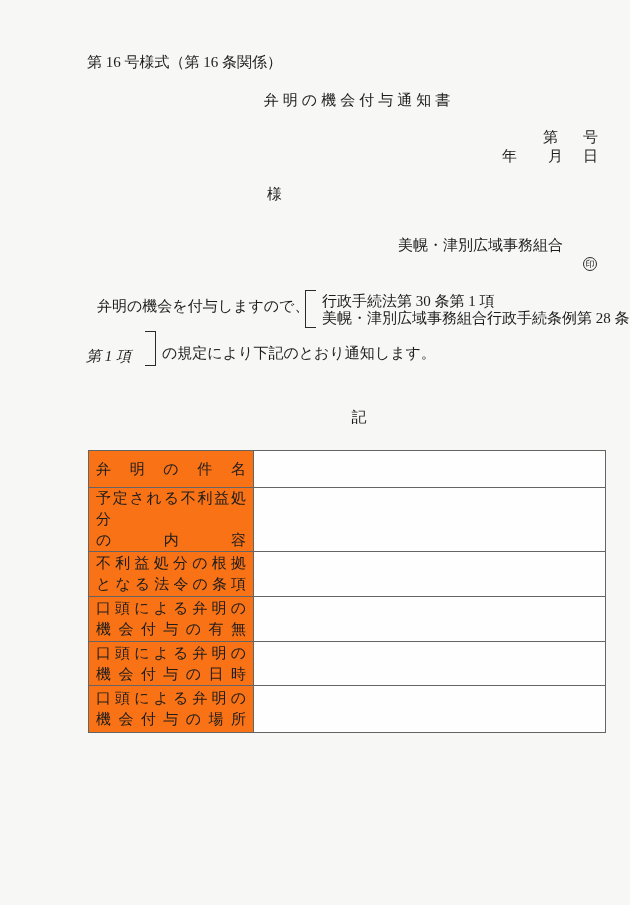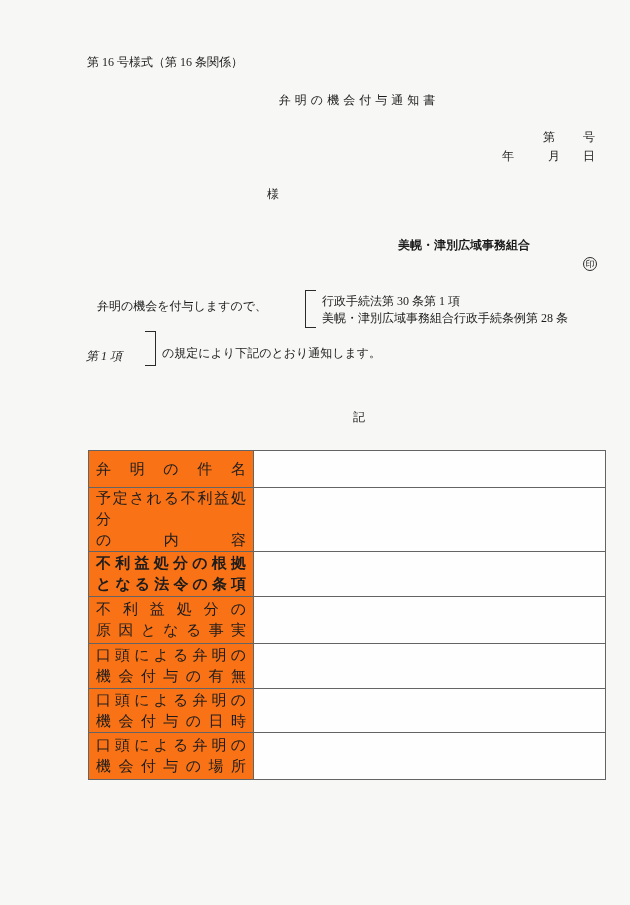--- a/index.html
+++ b/index.html
@@ -5,21 +5,21 @@
 <style>
   html,body{margin:0;padding:0;}
   body{
     width:630px;height:905px;
     background:#f7f7f5;
     font-family:"Liberation Serif","DejaVu Serif",serif;
     color:#1c1c1c;
     position:relative;
     overflow:hidden;
   }
-  .abs{position:absolute;font-size:12px;line-height:17px;white-space:nowrap;}
+  .abs{position:absolute;font-size:15px;line-height:17px;white-space:nowrap;}
   .centered{left:100px;width:518px;text-align:center;}
   .title{letter-spacing:4px;}
   
   .seal{
     position:absolute;left:583px;top:257px;width:14px;height:14px;
     border:1px solid #2a2a2a;border-radius:50%;
     display:flex;align-items:center;justify-content:center;
     box-sizing:border-box;
   }
   .seal-inner{font-size:9px;line-height:1;}
@@ -61,21 +61,21 @@
 
 <span class="abs" style="left:543px;top:129px;">第</span>
 <span class="abs" style="left:583px;top:129px;">号</span>
 
 <span class="abs" style="left:502px;top:148px;">年</span>
 <span class="abs" style="left:548px;top:148px;">月</span>
 <span class="abs" style="left:583px;top:148px;">日</span>
 
 <span class="abs" style="left:267px;top:186px;">様</span>
 
-<div class="abs" style="left:398px;top:237px;font-weight:bold;">美幌・津別広域事務組合</div>
+<div class="abs" style="left:398px;top:237px;">美幌・津別広域事務組合</div>
 
 <span class="seal">
   <span class="seal-inner">印</span>
 </span>
 
 <div class="abs" style="left:97px;top:298px;">弁明の機会を付与しますので、</div>
 
 <div class="bracket-open"></div>
 
 <div class="abs" style="left:322px;top:293px;">行政手続法第 30 条第 1 項</div>
@@ -97,31 +97,24 @@
     </td>
     <td class="value-cell"></td>
   </tr>
   <tr style="height:43px;">
     <td class="label-cell">
       <span class="jline">予定される不利益処分</span>
       <span class="jline">の内容</span>
     </td>
     <td class="value-cell"></td>
   </tr>
-  <tr style="height:45px;font-weight:bold;">
+  <tr style="height:45px;">
     <td class="label-cell">
       <span class="jline">不利益処分の根拠</span>
       <span class="jline">となる法令の条項</span>
-    </td>
-    <td class="value-cell"></td>
-  </tr>
-  <tr style="height:47px;">
-    <td class="label-cell">
-      <span class="jline">不利益処分の</span>
-      <span class="jline">原因となる事実</span>
     </td>
     <td class="value-cell"></td>
   </tr>
   <tr style="height:45px;">
     <td class="label-cell">
       <span class="jline">口頭による弁明の</span>
       <span class="jline">機会付与の有無</span>
     </td>
     <td class="value-cell"></td>
   </tr>

